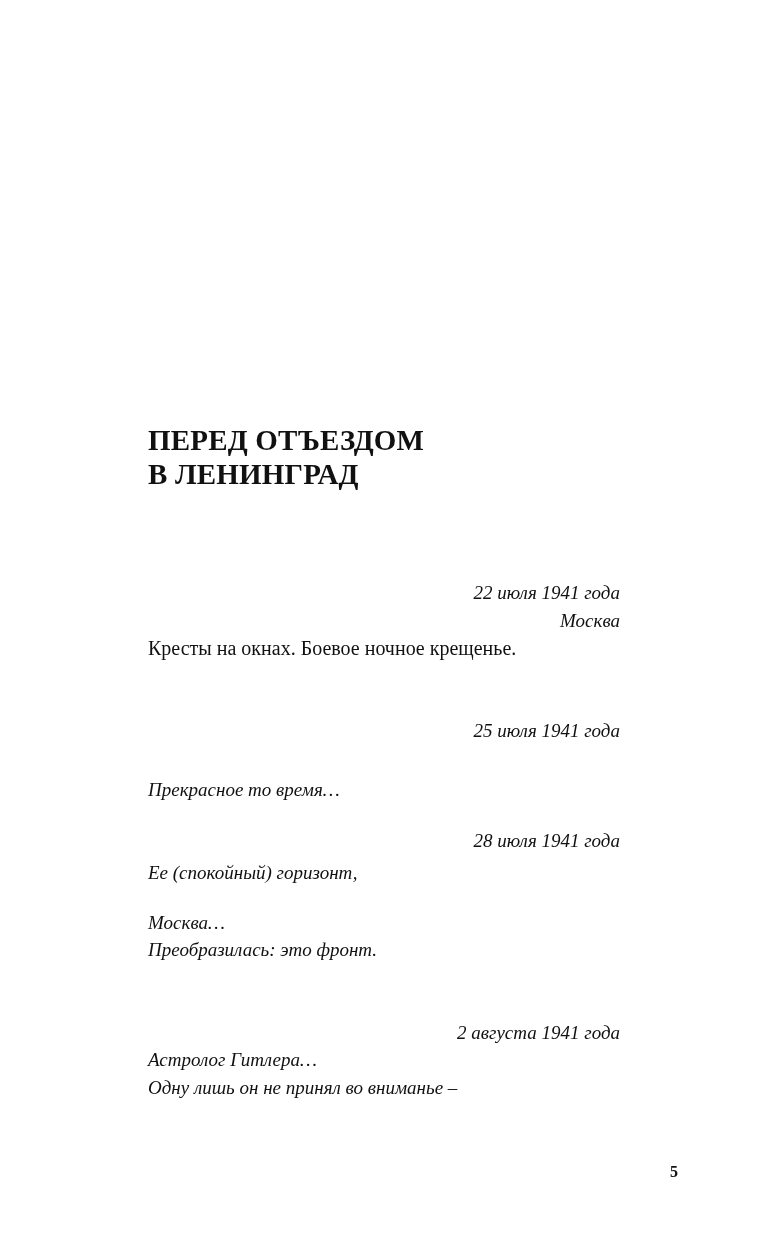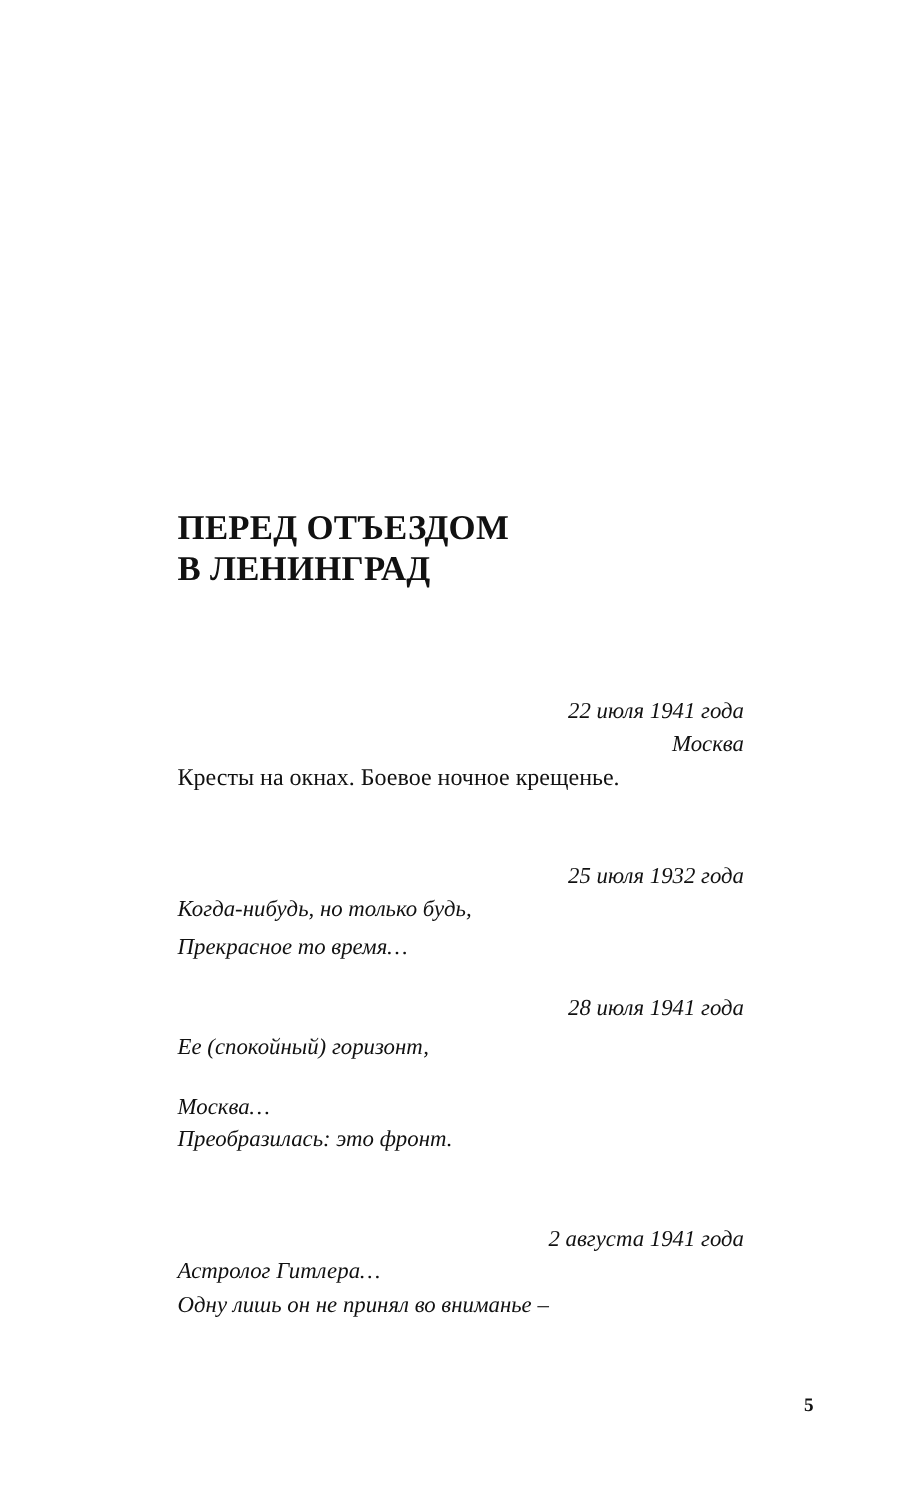--- a/index.html
+++ b/index.html
@@ -65,22 +65,21 @@
 
   <h1 class="title">
     <span>ПЕРЕД ОТЪЕЗДОМ</span>
     <span>В ЛЕНИНГРАД</span>
   </h1>
 
   <div class="date" style="top:582px;">22 июля 1941 года</div>
   <div class="place" style="top:610px;">Москва</div>
   <div class="line roman" style="top:637px;">Кресты на окнах. Боевое ночное крещенье.</div>
 
-  <div class="date" style="top:720px;">25 июля 1932 года</div>
-  <div class="line italic" style="top:747px;">Когда-нибудь, но только будь,</div>
+  <div class="date" style="top:720px;">25 июля 1941 года</div>
   <div class="line italic" style="top:731px;margin-top:48px;">Прекрасное то время…</div>
 
   <div class="date" style="top:830px;">28 июля 1941 года</div>
   <div class="line italic" style="top:862px;">Ее (спокойный) горизонт,</div>
   <div class="line italic" style="top:912px;">Москва…</div>
   <div class="line italic" style="top:939px;">Преобразилась: это фронт.</div>
 
   <div class="date" style="top:1022px;">2 августа 1941 года</div>
   <div class="line italic" style="top:1049px;">Астролог Гитлера…</div>
   <div class="line italic" style="top:1077px;">Одну лишь он не принял во вниманье –</div>

